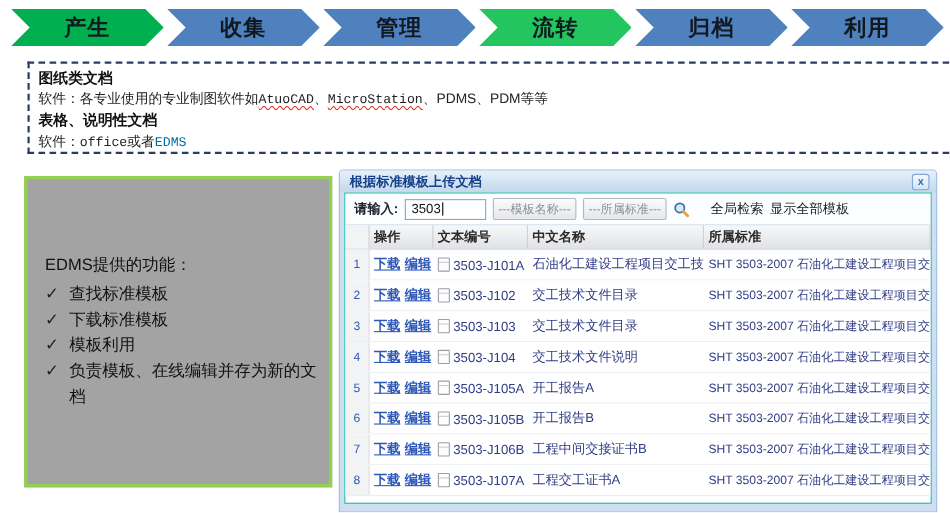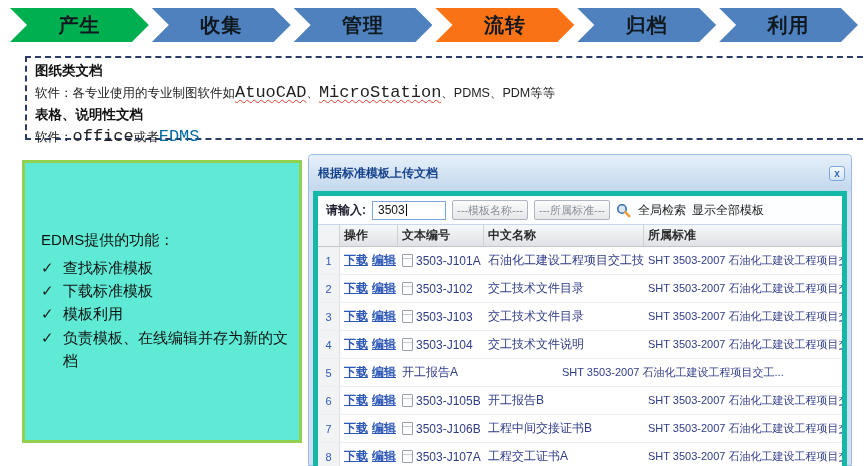--- a/index.html
+++ b/index.html
@@ -12,56 +12,56 @@
   .chev { flex:1; display:flex; align-items:center; justify-content:center;
           clip-path:polygon(0 0, calc(100% - 17px) 0, 100% 50%, calc(100% - 17px) 100%, 0 100%, 17px 50%);
           font-size:20px; font-weight:bold; color:#101820; letter-spacing:1px;
           font-family:"Liberation Serif", serif; }
 
   
   .note { position:absolute; left:25px; top:56px; width:848px; height:84px;
           border:2px dashed #2A3B66; padding:3px 8px; line-height:1.45; }
   .note .h { font-size:13.5px; font-weight:bold; color:#111; }
   .note .t { font-size:12.5px; color:#222; }
-  .note .mono { font-family:"Liberation Mono", monospace; font-size:17px;margin-top:40px; }
+  .note .mono { font-family:"Liberation Mono", monospace; font-size:12px;margin-top:40px; }
   .wavy { text-decoration:underline; text-decoration-style:wavy; text-decoration-color:#e03c31;
           text-decoration-thickness:1px; text-underline-offset:2px; }
   .red { color:#0369a1; }
 
   
   .features { position:absolute; left:22px; top:160px; width:280px; height:283px;
-              border:3px solid #92D050; background:#5eead4; display:flex; flex-direction:column;
+              border:3px solid #92D050; background:#a3a3a3; display:flex; flex-direction:column;
               justify-content:center; padding:10px 10px 10px 16px; }
   .features .ftitle { font-size:15px; color:#111; margin-bottom:6px; }
   .features ul { list-style:none; }
   .features li { display:flex; font-size:15px; color:#111; line-height:1.55; }
   .features .chk { width:22px; flex:0 0 22px; color:#222; }
 
   
   .window { position:absolute; left:308px; top:154px; width:544px; height:312px;
             background:#CFDFF0; border:1px solid #99BBE8; border-radius:4px 4px 0 0; }
-  .titlebar { height:36px; display:flex; align-items:center; padding:0 6px 0 9px;
+  .titlebar { height:20px; display:flex; align-items:center; padding:0 6px 0 9px;
               background:linear-gradient(#E6F0FA,#C3D7EC); border-radius:3px 3px 0 0; }
   .title { font-size:12px; font-weight:bold; color:#15428B; flex:1; }
   .closebtn { width:16px; height:15px; border:1px solid #7FA7D9; border-radius:3px;
               background:linear-gradient(#F4F9FE,#D4E4F4); color:#3B6FB5; font-weight:bold;
               font-size:10px; line-height:13px; text-align:center; cursor:pointer; }
-  .winbody { margin:0 4px 4px; background:#fff; border:5px solid #14b8a6;
+  .winbody { margin:0 4px 4px; background:#fff; border:1px solid #14b8a6;
              height:283px; overflow:hidden; }
 
   .toolbar { height:29px; display:flex; align-items:center; gap:6px; padding:0 8px;
              background:#FDFEFF; border-bottom:1px solid #C8D8EA; }
   .tb-label { font-size:12px; font-weight:bold; color:#223; white-space:nowrap; }
   .tb-input { width:74px; height:19px; border:1px solid #7FA7D9; background:#fff;
               font-size:12px; color:#111; padding:0 5px; display:flex; align-items:center; }
   .caret { display:inline-block; width:1px; height:12px; background:#000; margin-left:1px; }
   .ddl { height:20px; min-width:66px; border:1px solid #AFB6C2; border-radius:2px;
          background:linear-gradient(#FBFBFB,#E6E7EA); color:#8a8f99; font-size:11px;
          display:flex; align-items:center; justify-content:center; padding:0 4px; cursor:pointer; }
-  .search { display:flex; align-items:center; gap:7px; cursor:pointer; }
+  .search { display:flex; align-items:center; gap:19px; cursor:pointer; }
   .search svg { display:block; }
   .tb-link { font-size:12px; color:#222; white-space:nowrap; cursor:pointer; }
 
   
   .thead { display:flex; height:22px; background:linear-gradient(#F7F8F9,#DFE2E6);
            border-bottom:1px solid #C5C6C8; font-size:12px; font-weight:bold; color:#2b2b2b; }
   .thead > div { display:flex; align-items:center; padding:0 4px; border-right:1px solid #D0D1D4; }
   .tr { display:flex; height:28px; border-bottom:1px solid #EDEEF0; background:#fff; }
   .td { display:flex; align-items:center; padding:0 4px; overflow:hidden; white-space:nowrap; }
   .c-num { width:22px; flex:0 0 22px; justify-content:center; background:#F2F3F5;
@@ -80,21 +80,21 @@
 </style>
 </head>
 <body>
 
 <div class="stage">
 
   <div class="flow">
     <div class="chev" style="background: rgb(0, 176, 80);">产生</div>
     <div class="chev" style="background: rgb(78, 129, 189);">收集</div>
     <div class="chev" style="background: rgb(78, 129, 189);">管理</div>
-    <div class="chev" style="background: #f97316;">流转</div>
+    <div class="chev" style="background: #22c55e;">流转</div>
     <div class="chev" style="background: rgb(78, 129, 189);">归档</div>
     <div class="chev" style="background: rgb(78, 129, 189);">利用</div>
   </div>
 
   <div class="note">
     <div class="h">图纸类文档</div>
     <div class="t"><span>软件：各专业使用的专业制图软件如</span><span class="mono wavy">AtuoCAD</span><span>、</span><span class="mono wavy">MicroStation</span><span>、PDMS、PDM等等</span></div>
     <div class="h">表格、说明性文档</div>
     <div class="t"><span>软件：</span><span class="mono">office</span><span>或者</span><span class="mono red">EDMS</span></div>
   </div>
@@ -225,20 +225,24 @@
             <span class="std-txt">SHT 3503-2007 石油化工建设工程项目交工...</span>
           </div>
       </div>
 
       <div class="tr">
         <div class="td c-num">5</div>
         <div class="td c-op">
             <span class="lnk">下载</span>
             <span class="lnk">编辑</span>
           </div>
+        <div class="td c-code">
+            <span class="docicon"></span>
+            <span class="code-txt">3503-J105A</span>
+          </div>
         <div class="td c-name">
             <span class="name-txt">开工报告A</span>
           </div>
         <div class="td c-std">
             <span class="std-txt">SHT 3503-2007 石油化工建设工程项目交工...</span>
           </div>
       </div>
 
       <div class="tr">
         <div class="td c-num">6</div>

